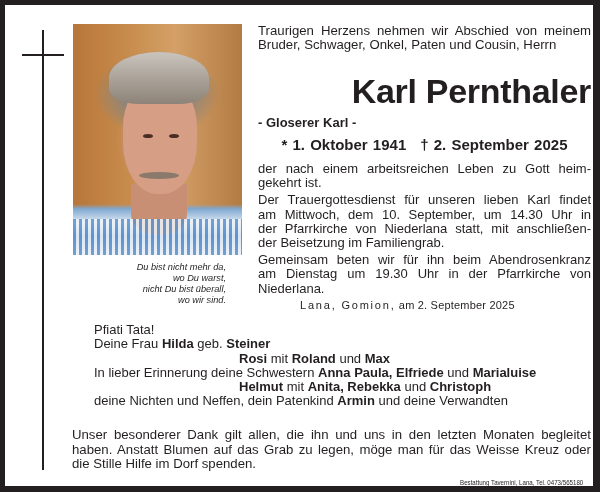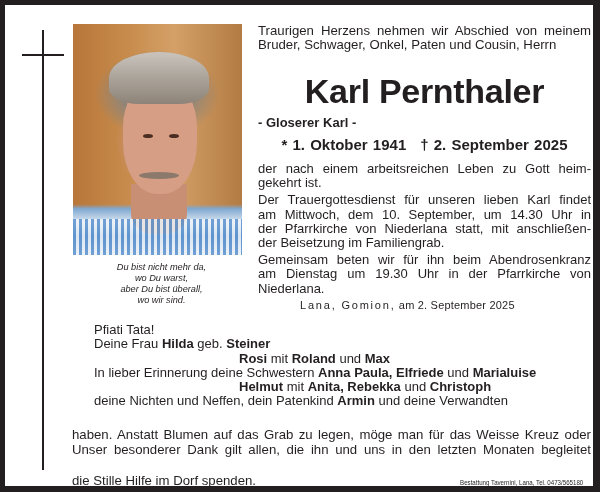--- a/index.html
+++ b/index.html
@@ -14,42 +14,42 @@
         linear-gradient(180deg, rgba(0,0,0,0) 0%, rgba(0,0,0,0) 78%, #7fa8d0 80%, #dfe9f3 86%, #6a9bcf 92%, #e6eef7 100%),
         linear-gradient(90deg, #b8763a 0%, #c68a4a 30%, #d4a067 60%, #b27b44 100%);
     }
     .photo .face { position: absolute; left: 50px; top: 58px; width: 74px; height: 112px; border-radius: 40% 40% 46% 46%; background: #d59e85; }
     .photo .hair { position: absolute; left: 36px; top: 28px; width: 100px; height: 52px; border-radius: 50% 50% 30% 30%; background: linear-gradient(180deg, #c9c4bd, #8d8378); }
     .photo .eye { position: absolute; top: 110px; width: 10px; height: 4px; border-radius: 50%; background: #4a2d22; }
     .photo .moustache { position: absolute; left: 66px; top: 148px; width: 40px; height: 7px; border-radius: 50%; background: #8b7a6c; }
     .photo .shirt { position: absolute; left: 0; top: 195px; width: 169px; height: 36px;
       background: repeating-linear-gradient(90deg, #5c93cf 0 3px, #eef3f8 3px 6px), #5c93cf; opacity: .85; }
     .photo .neck { position: absolute; left: 58px; top: 160px; width: 56px; height: 50px; background: #c98f74; border-radius: 0 0 40% 40%; }
-    .quote { position: absolute; left: 72px; top: 257px; width: 169px; text-align: center; font-style: italic; font-size: 9.2px; line-height: 11px; }
+    .quote { position: absolute; left: 52px; top: 257px; width: 169px; text-align: right; font-style: italic; font-size: 9.2px; line-height: 11px; }
     .quote div { margin: 0; }
     .intro { position: absolute; left: 253px; top: 19px; width: 333px; font-size: 13.2px; line-height: 14.3px; text-align: justify; }
     .intro span { display: block; text-align-last: justify; }
     .intro span:last-child { text-align-last: left; }
-    .name { position: absolute; left: 253px; top: 67px; width: 333px; text-align: center; font-weight: bold; font-size: 34px; line-height: 38px; letter-spacing: -0.3px; }
+    .name { position: absolute; left: 253px; top: 67px; width: 333px; text-align: right; font-weight: bold; font-size: 34px; line-height: 38px; letter-spacing: -0.3px; }
     .nickname { position: absolute; left: 253px; top: 110px; width: 333px; text-align: left; font-weight: bold; font-size: 13px; line-height: 15px; }
     .dates { position: absolute; left: 253px; top: 131px; width: 333px; text-align: center; font-weight: bold; font-size: 15px; line-height: 18px; word-spacing: 1px; }
     .dates .gap { display: inline-block; width: 14px; }
     .body { position: absolute; left: 253px; top: 157px; width: 333px; font-size: 13px; line-height: 14.2px; }
     .body p { margin: 0 0 3px 0; }
     .body .jline { display: block; text-align: justify; text-align-last: justify; }
     .body .lline { display: block; }
     .place { position: absolute; left: 253px; top: 293px; width: 333px; font-size: 11px; line-height: 15px; letter-spacing: 0.2px; margin-left: 42px; }
     .place .spaced { letter-spacing: 1.8px; }
     .family { position: absolute; left: 67px; top: 318px; width: 520px; font-size: 13px; line-height: 14.3px; margin-left: 22px; }
     .family .row { display: block; white-space: nowrap; }
     .family .indent { padding-left: 71px; }
     .family b { font-weight: bold; }
     .thanks { position: absolute; left: 67px; top: 423px; width: 519px; font-size: 13.2px; line-height: 14.5px; }
     .thanks span { display: block; text-align: justify; text-align-last: justify; }
-    .thanks span:last-child { text-align-last: left; margin-top: 17px; }
+    .thanks span:last-child { text-align-last: left; }
     .footer { position: absolute; right: 10px; top: 473px; font-size: 7.5px; line-height: 9px; transform: scaleX(0.82); transform-origin: right center; white-space: nowrap; }
   </style>
 </head>
 <body>
 
 <div class="card">
   <div class="cross-v"></div>
   <div class="cross-h"></div>
 
   <div class="photo" title="Portrait of Karl Pernthaler smiling, wearing a blue checked shirt">
@@ -58,21 +58,21 @@
     <div class="hair"></div>
     <div class="eye" style="left:70px"></div>
     <div class="eye" style="left:96px"></div>
     <div class="moustache"></div>
     <div class="shirt"></div>
   </div>
 
   <div class="quote">
     <div>Du bist nicht mehr da,</div>
     <div>wo Du warst,</div>
-    <div>aber Du bist überall,</div>
+    <div>nicht Du bist überall,</div>
     <div>wo wir sind.</div>
   </div>
 
   <div class="intro">
     <span>Traurigen Herzens nehmen wir Abschied von meinem</span>
     <span>Bruder, Schwager, Onkel, Paten und Cousin, Herrn</span>
   </div>
 
   <div class="name">Karl Pernthaler</div>
   <div class="nickname">- Gloserer Karl -</div>
@@ -106,19 +106,19 @@
   <div class="family">
     <span class="row">Pfiati Tata!</span>
     <span class="row"><span>Deine Frau </span><b>Hilda</b><span> geb. </span><b>Steiner</b></span>
     <span class="row indent" style="padding-left:145px"><b>Rosi</b><span> mit </span><b>Roland</b><span> und </span><b>Max</b></span>
     <span class="row"><span>In lieber Erinnerung deine Schwestern </span><b>Anna Paula, Elfriede</b><span> und </span><b>Marialuise</b></span>
     <span class="row indent" style="padding-left:145px"><b>Helmut</b><span> mit </span><b>Anita, Rebekka</b><span> und </span><b>Christoph</b></span>
     <span class="row"><span>deine Nichten und Neffen, dein Patenkind </span><b>Armin</b><span> und deine Verwandten</span></span>
   </div>
 
   <div class="thanks">
+    <span>Unser besonderer Dank gilt allen, die ihn und uns in den letzten Monaten begleitet</span>
     <span>haben. Anstatt Blumen auf das Grab zu legen, möge man für das Weisse Kreuz oder</span>
-    <span>Unser besonderer Dank gilt allen, die ihn und uns in den letzten Monaten begleitet</span>
     <span>die Stille Hilfe im Dorf spenden.</span>
   </div>
 
   <div class="footer">Bestattung Tavernini, Lana, Tel. 0473/565180</div>
 </div>
 
 </body></html>

